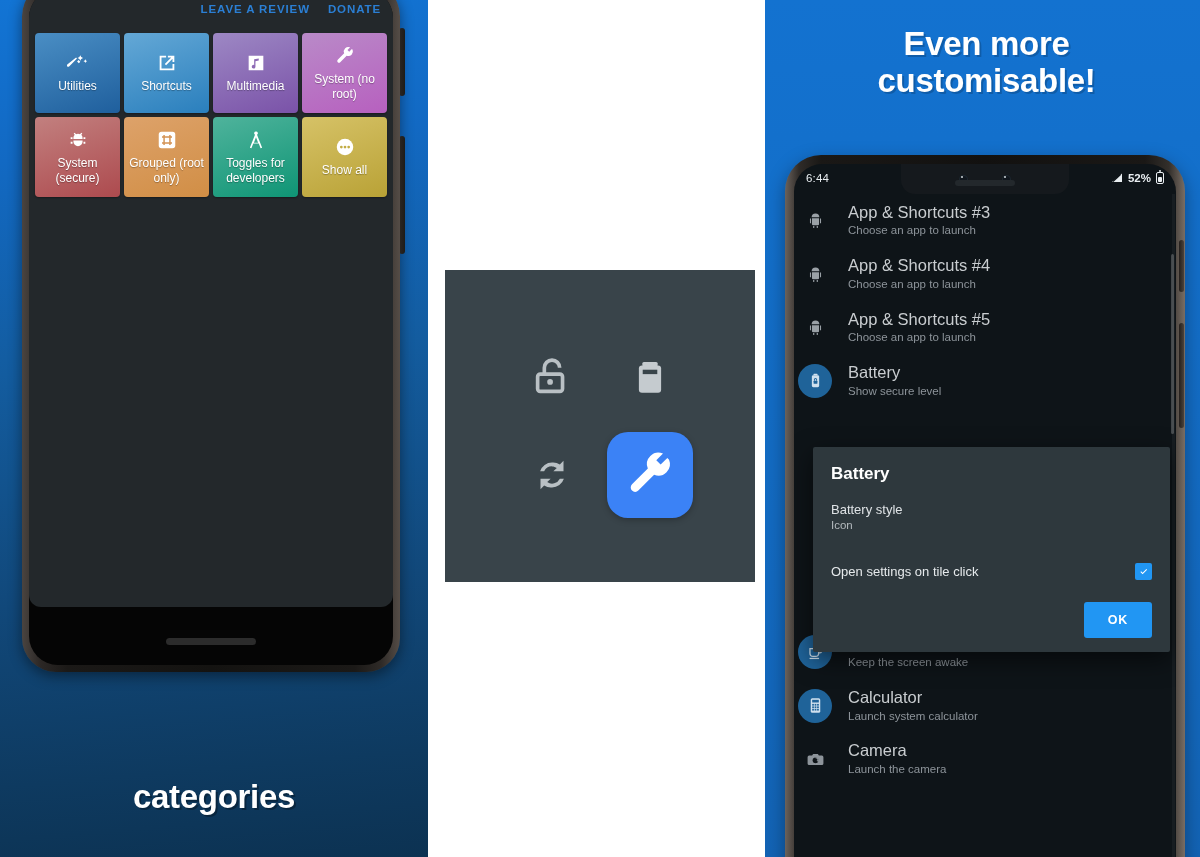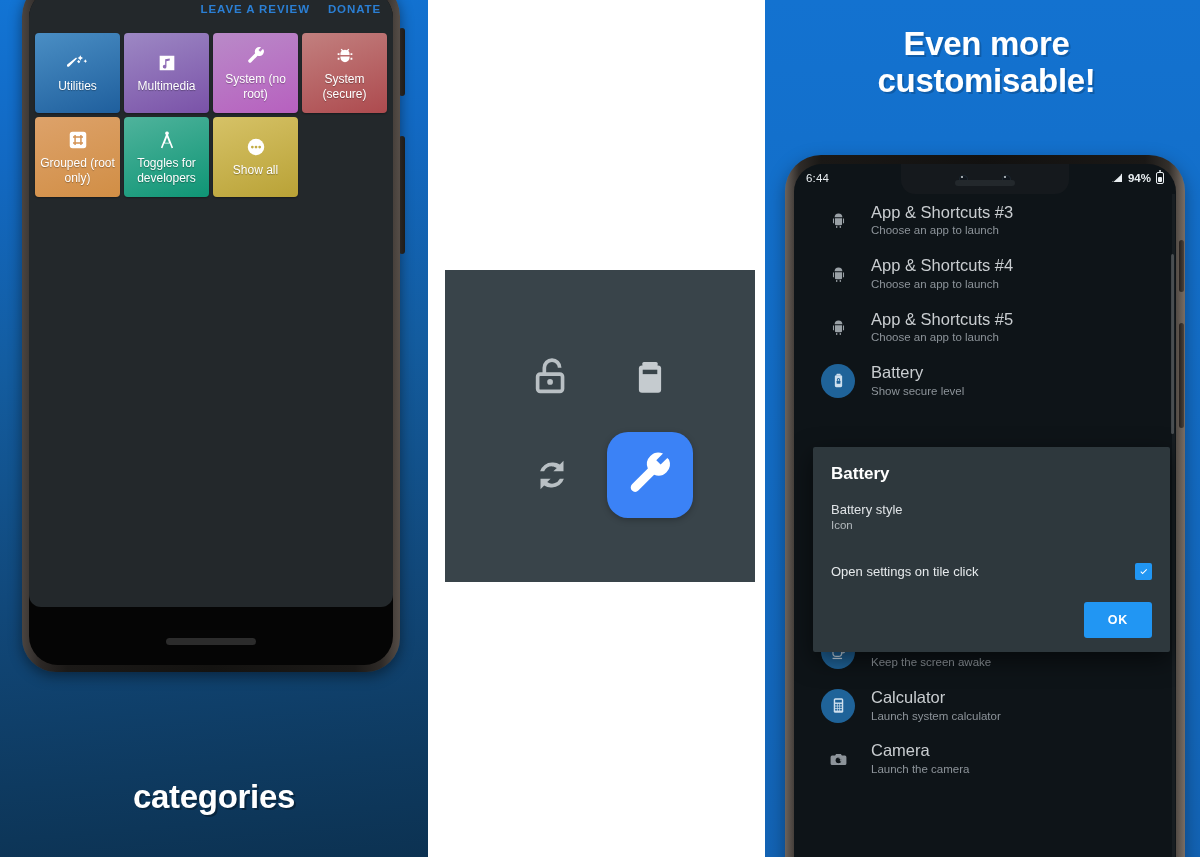--- a/index.html
+++ b/index.html
@@ -151,21 +151,21 @@
     border-radius: 0 0 14px 14px;
     display:flex; align-items:center; justify-content:center; gap: 34px;
   }
   .cam { width: 9px; height: 9px; border-radius:50%; background:#10161d; box-shadow: inset 0 0 0 1px #1d262e; position:relative;}
   .cam::after{content:"";position:absolute;left:1.5px;top:1px;width:2.5px;height:2.5px;border-radius:50%;background:#cfd6da;}
   .earpiece { position:absolute; left:50%; transform:translateX(-50%); top:16px; width:60px;height:6px;border-radius:3px;background:#23282c;}
 
   .tile-list { padding-top: 2px; }
   .tl-item {
     display:flex; align-items:center; gap: 16px;
-    padding: 9px 14px 9px 27px; cursor:pointer;
+    padding: 9px 14px 9px 4px; cursor:pointer;
   }
   .tl-ic {
     width: 34px; height: 34px; border-radius:50%;
     display:flex; align-items:center; justify-content:center; flex: 0 0 34px;
   }
   .tl-ic.plain { background: transparent; }
   .tl-ic.blue { background:#1f6399; }
   .tl-ic svg { width: 19px; height: 19px; }
   .tl-txt { min-width:0; }
   .tl-title { color:#c9cdd0; font-size: 16.5px; line-height:1.18; }
@@ -223,20 +223,28 @@
 
             <div class="tile" style="background:linear-gradient(160deg,#4a8ec4,#1f5f9d)">
               <span class="t-icon">
                 <svg viewBox="0 0 24 24">
                     <path d="M14.5 3.5l1 2 2 1-2 1-1 2-1-2-2-1 2-1zM20 8l.7 1.4L22 10l-1.3.6L20 12l-.7-1.4L18 10l1.3-.6zM9.9 6.1l1 1-8.6 8.6a1.4 1.4 0 11-2-2zM12.6 8.8l1.9 1.9-1.6 1.6-1.9-1.9z"></path>
                   </svg>
               </span>
               <span class="t-label">Utilities</span>
             </div>
 
+            <div class="tile" style="background:linear-gradient(160deg,#64a8d6,#2a7fbd)">
+              <span class="t-icon">
+                <svg viewBox="0 0 24 24">
+                    <path d="M4 4h7v2H6v12h12v-5h2v7H4zM13 4h7v7h-2V7.4l-7 7L9.6 13l7-7H13z"></path>
+                  </svg>
+              </span>
+              <span class="t-label">Shortcuts</span>
+            </div>
 
             <div class="tile" style="background:linear-gradient(160deg,#9d88c4,#7a52a8)">
               <span class="t-icon">
                 <svg viewBox="0 0 24 24">
                     <path d="M4 4h16v16H4z" fill="#fff"></path>
                     <path d="M15 7l-5 1v6.1a2 2 0 10 1.4 1.9V10l3.6-.8z" fill="#8e6bb5"></path>
                   </svg>
               </span>
               <span class="t-label">Multimedia</span>
             </div>
@@ -358,21 +366,21 @@
             <span class="cam"></span>
             <span class="earpiece"></span>
           </span>
           <span class="sb-right">
             <span class="sig">
               <svg viewBox="0 0 24 24">
                   <path d="M2 20h20V3z"></path>
                   <path d="M4 19L19 5" stroke="#0e1418" stroke-width="2.6"></path>
                 </svg>
             </span>
-            <span class="sb-pct">94%</span>
+            <span class="sb-pct">52%</span>
             <span class="sb-batt"></span>
           </span>
         </div>
 
         <div class="tile-list">
 
           <div class="tl-item">
             <span class="tl-ic plain">
               <svg viewBox="0 0 24 24" fill="#9aa1a6">
                   <path d="M7.5 9h9v7.5a1.5 1.5 0 01-1.5 1.5H9a1.5 1.5 0 01-1.5-1.5zM5 9.5h1.3v6H5zm12.7 0H19v6h-1.3zM9 19h1.5v2.2A1.1 1.1 0 019 21zm4.5 0H15v2.2a1.1 1.1 0 01-1.5 0zM12 3a5 5 0 014.9 5H7.1A5 5 0 0112 3z"></path>

